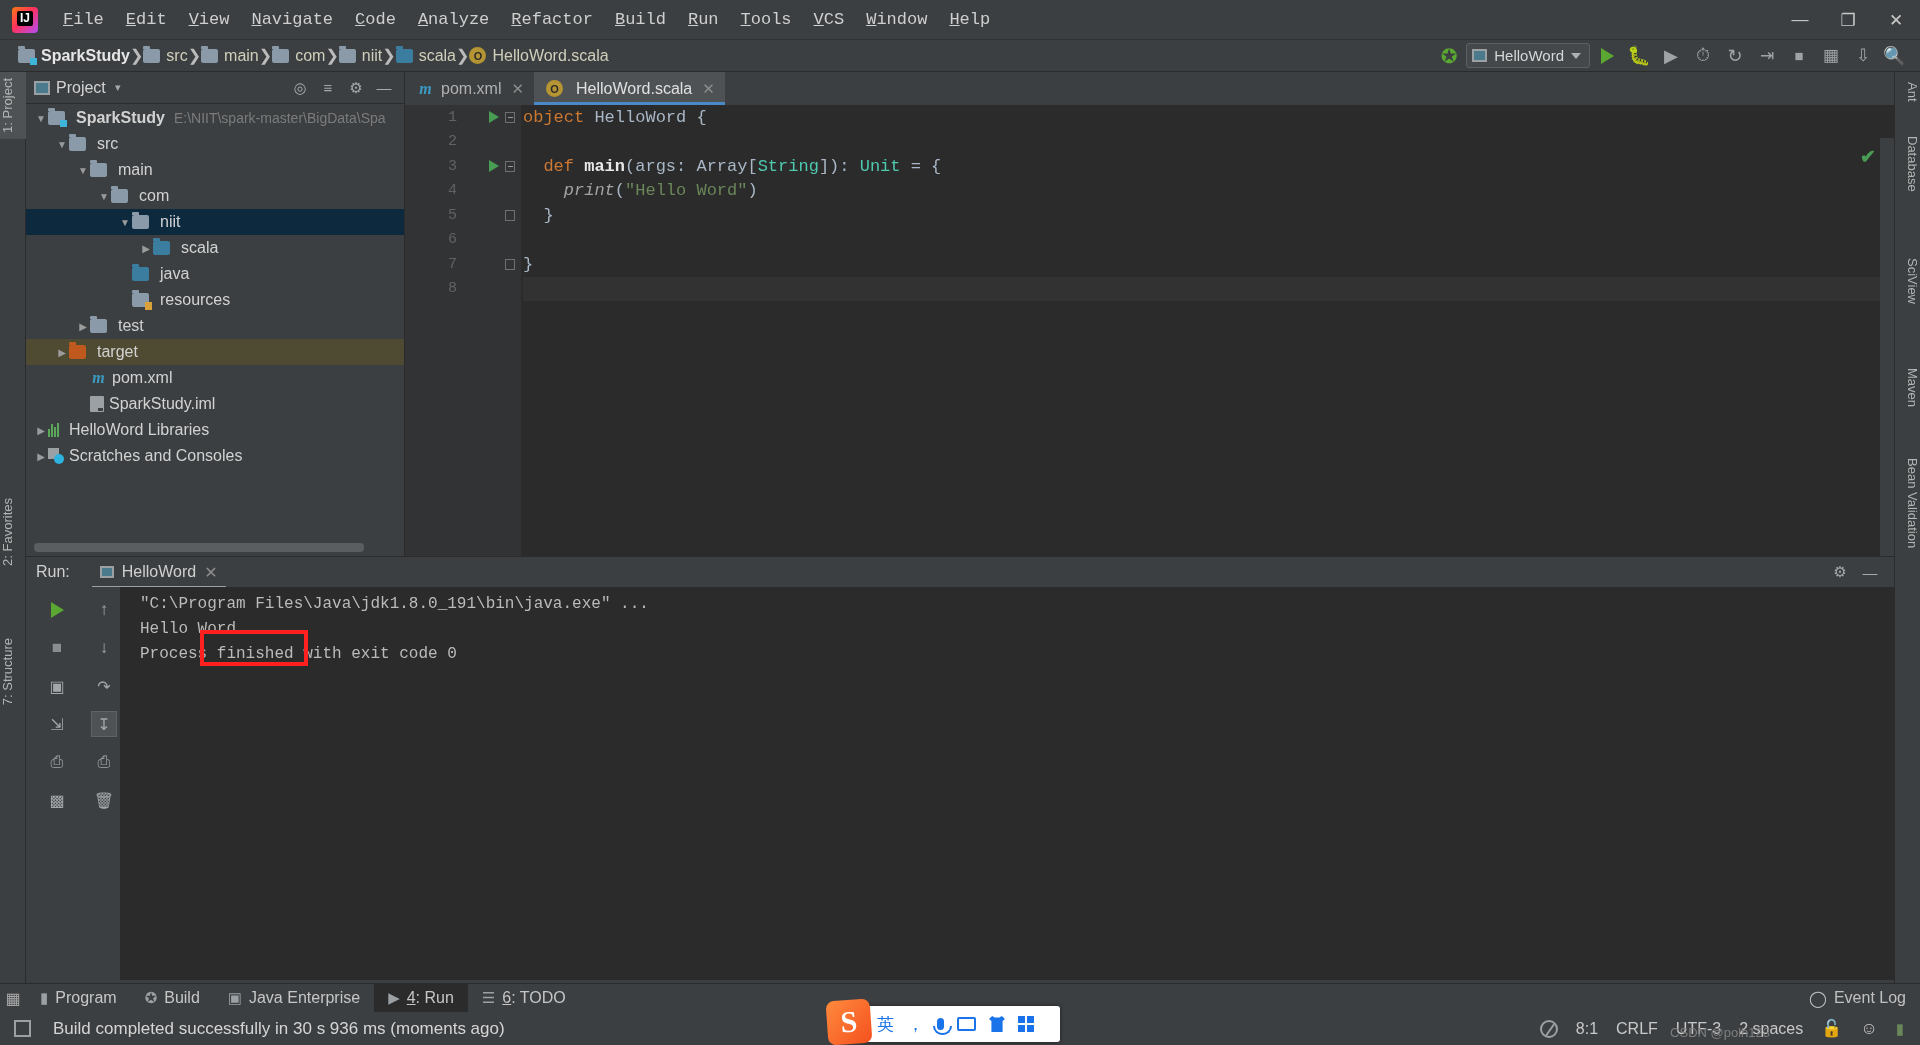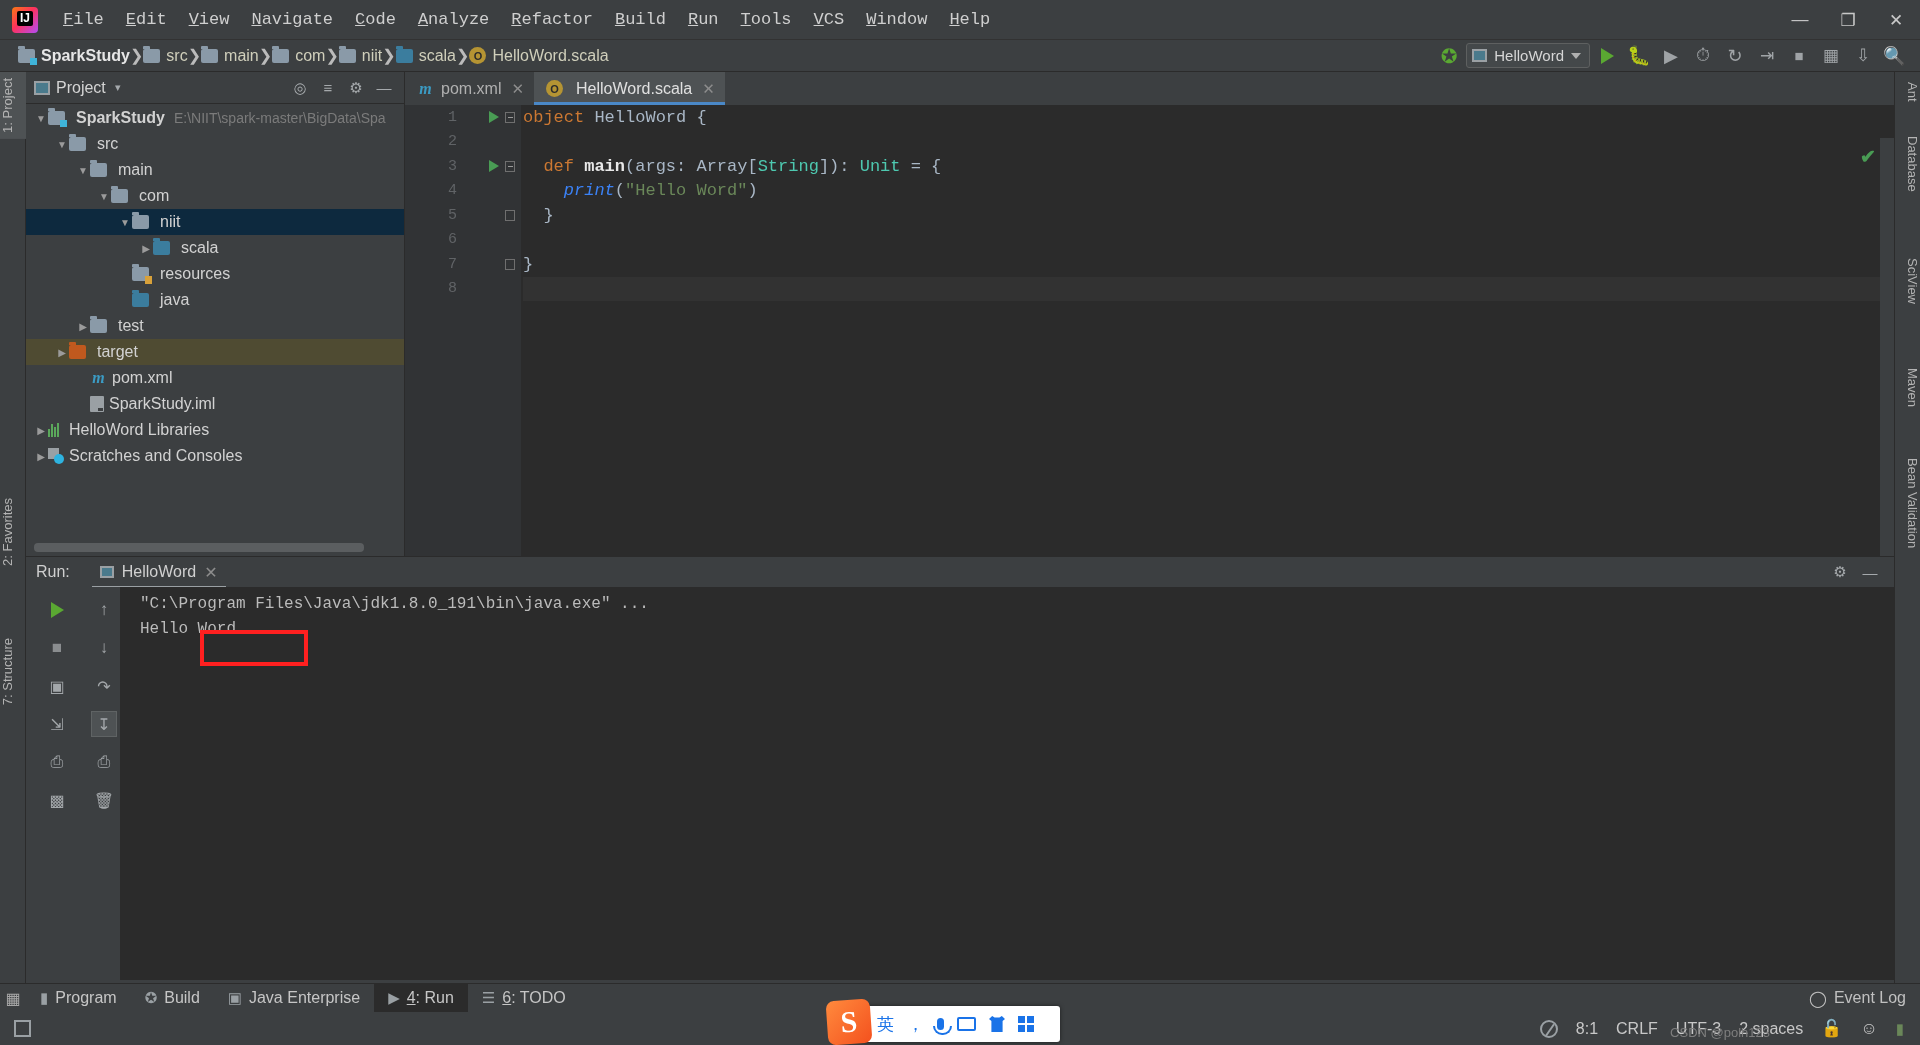--- a/index.html
+++ b/index.html
@@ -138,21 +138,21 @@
     border-top:6px solid transparent;border-bottom:6px solid transparent;}
   .folds { width: 16px; background: #313335; position: relative; }
   .code-text { flex: 1; position: relative; padding-left: 2px; }
   .cline { height: 24.5px; font-family: "Liberation Mono", monospace; font-size: 17px;
     color: #a9b7c6; white-space: pre; display: flex; align-items: center; }
   .cline.cursorline { background: #323232; }
   .kw { color: #cc7832; }
   .fnb { color: #e8e8e8; font-weight: bold; }
   .ty { color: #4ec9b0; }
   .str { color: #6a8759; }
-  .it { font-style: italic; color: #3b82f6; }
+  .it { font-style: italic; color: #a3a3a3; }
   .sidebar-right { position: absolute; right: 0; top: 33px; bottom: 0; width: 14px;
     background: #3c3f41; }
   .ok-check { position: absolute; right: 18px; top: 40px; color: #499c54; font-size: 19px; font-weight: bold;}
 
   
   .run-panel { position: absolute; left: 26px; top: 556px; right: 26px; height: 424px;
     background: #3c3f41; border-top: 1px solid #2b2b2b; }
   .run-header { height: 30px; display: flex; align-items: center; padding-left: 10px; }
   .run-label { font-size: 16px; color: #cfcfcf; margin-right: 22px; }
   .run-tab { display:flex; align-items:center; gap:8px; padding: 3px 8px; position:relative;
@@ -367,30 +367,30 @@
         </div>
         <div class="trow">
           <span style="width:113px"></span>
           <span class="tw">▶</span>
           <span class="fld teal"></span>
           <span class="tname">scala</span>
         </div>
         <div class="trow">
           <span style="width:92px"></span>
           <span class="tw"></span>
+          <span class="fld teal"></span>
+          <span class="tname">java</span>
+        </div>
+        <div class="trow">
+          <span style="width:92px"></span>
+          <span class="tw"></span>
           <span class="fld" style="position:relative">
             <i style="position:absolute;right:-3px;bottom:-3px;width:7px;height:8px;background:#d8a13a;display:block"></i>
           </span>
           <span class="tname">resources</span>
-        </div>
-        <div class="trow">
-          <span style="width:92px"></span>
-          <span class="tw"></span>
-          <span class="fld teal"></span>
-          <span class="tname">java</span>
         </div>
         <div class="trow">
           <span style="width:50px"></span>
           <span class="tw">▶</span>
           <span class="fld"></span>
           <span class="tname">test</span>
         </div>
         <div class="trow tgt">
           <span style="width:29px"></span>
           <span class="tw">▶</span>
@@ -534,20 +534,21 @@
         <div class="rtbtn" style="font-size:17px;">↓</div>
         <div class="rtbtn" style="font-size:16px;">↷</div>
         <div class="rtbtn on" style="font-size:16px;">↧</div>
         <div class="rtbtn" style="font-size:16px;">⎙</div>
         <div class="rtbtn" style="font-size:16px;">🗑</div>
       </div>
       <div class="console" id="console-root">
         <div class="redbox"></div>
       <div class="cons-line">"C:\Program Files\Java\jdk1.8.0_191\bin\java.exe" ...</div>
           <div class="cons-line">Hello Word</div>
+          <div class="cons-line">Process finished with exit code 0</div>
         </div>
     </div>
   </div>
 
   <div class="bottombar">
     <div style="width:26px;height:29px;display:flex;align-items:center;justify-content:center;color:#a6a6a6;">▦</div>
     <div id="bb-root" style="display:flex;align-items:center;">
         <div class="bb-item">
           <span style="color:#9aa0a4;font-size:15px;">▮</span>
           <span>Program</span>
@@ -570,20 +571,21 @@
         </div>
       </div>
     <div class="bb-right">
       <span>◯</span>
       <span>Event Log</span>
     </div>
   </div>
 
   <div class="statusbar">
     <div class="sb-bookicon"></div>
+    <div class="sb-msg">Build completed successfully in 30 s 936 ms (moments ago)</div>
     <div class="sb-right">
       <div class="sb-circ"></div>
       <span>8:1</span>
       <span>CRLF</span>
       <span>UTF-3</span>
       <span>2 spaces</span>
       <span style="font-size:17px;">🔓</span>
       <span style="font-size:17px;">☺</span>
       <span style="font-size:15px;color:#6a8759;">▮</span>
     </div>

